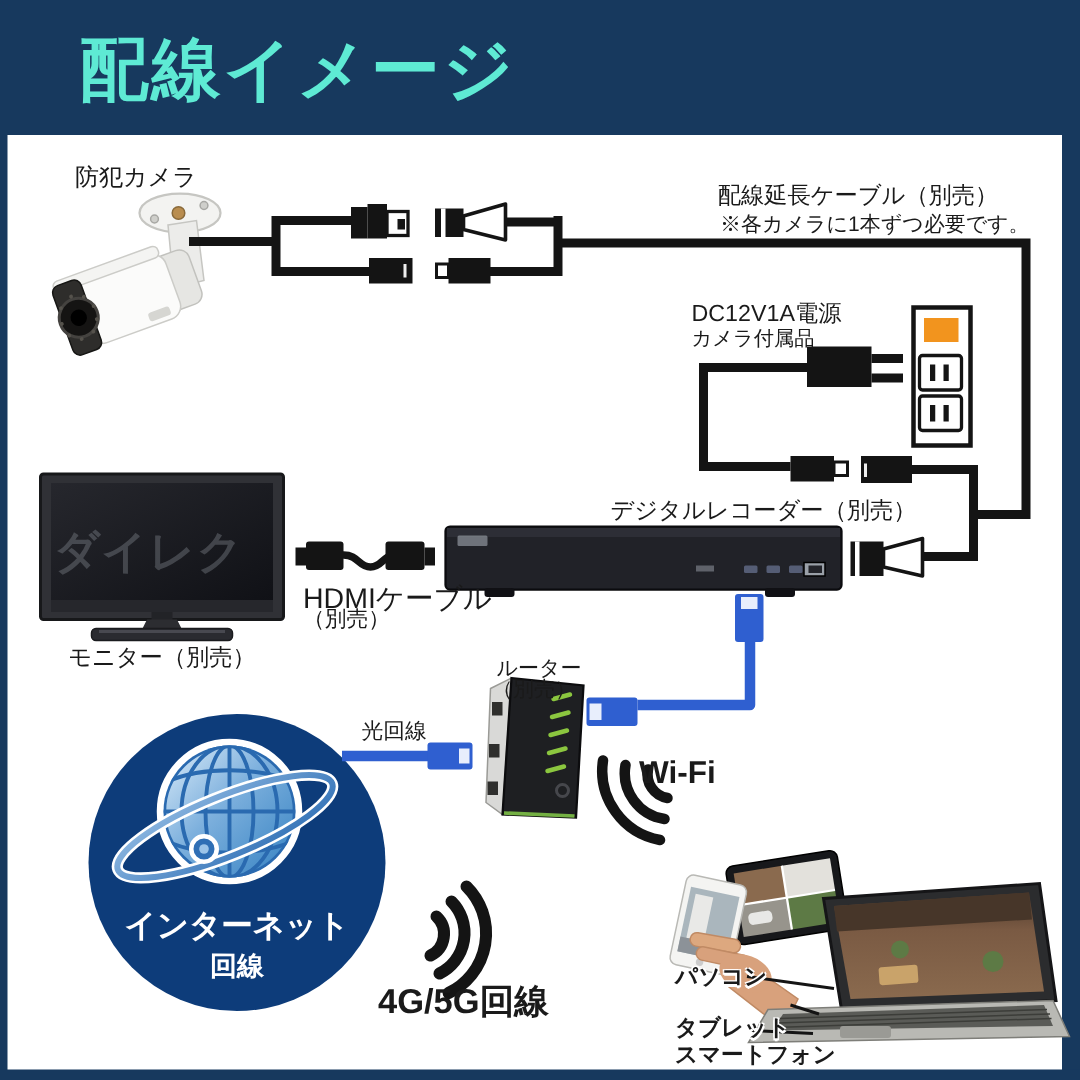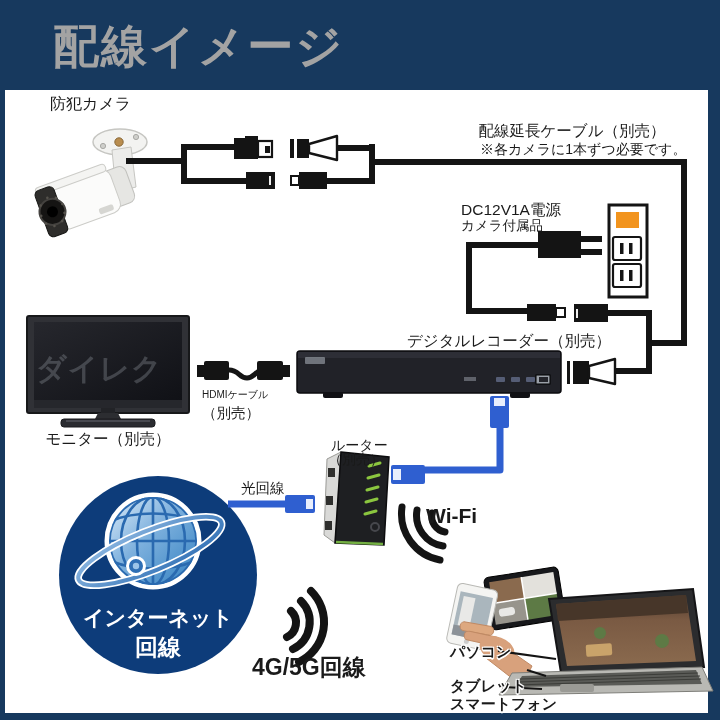--- a/index.html
+++ b/index.html
@@ -1,20 +1,20 @@
 <!DOCTYPE html>
 <html style="--navy: #17395e; --circle-navy: #0d3c7a; --cable-black: #141414; --lan-blue: #2f5fd0; --outlet-orange: #f2941e; --led-green: #8bc63f;"><head>
 <meta charset="utf-8">
 <style>
   html,body{margin:0;padding:0;}
   body{font-family:"Liberation Sans",sans-serif;background:#ffffff;}
   #stage{position:relative;width:720px;height:720px;background:#ffffff;overflow:hidden;}
   .navy{background:var(--navy,#17395e);}
   #header{position:absolute;left:0;top:0;width:720px;height:90px;}
-  #title{position:absolute;left:53px;top:16px;font-size:46px;font-weight:bold;color:#a3a3a3;letter-spacing:2px;}
+  #title{position:absolute;left:53px;top:16px;font-size:46px;font-weight:bold;color:#5eead4;letter-spacing:2px;}
   .bar-left{position:absolute;left:0;top:90px;width:5px;height:630px;}
   .bar-right{position:absolute;left:708px;top:90px;width:12px;height:630px;}
   .bar-bottom{position:absolute;left:0;top:713px;width:720px;height:7px;}
   svg#diagram{position:absolute;left:0;top:0;width:720px;height:720px;}
   .lbl{position:absolute;color:#1a1a1a;line-height:1.15;white-space:nowrap;}
   .ctr{text-align:center;}
   .halo{text-shadow:-1px -1px 0 #fff,1px -1px 0 #fff,-1px 1px 0 #fff,1px 1px 0 #fff,0 2px 0 #fff;}
   .white{color:#ffffff;}
 </style>
 </head>
@@ -279,45 +279,45 @@
       <rect x="560" y="684" width="34" height="8" rx="2" fill="#9a9a95"></rect>
     </g>
 
     <g stroke="#141414" stroke-width="2" fill="none">
       <path d="M498 651 L556 659"></path>
       <path d="M527 670 L546 676"></path>
       <path d="M501 687 L542 689"></path>
     </g>
   </svg>
 
-  <div class="lbl" style="left:50px;top:95px;font-size:16px;">防犯カメラ</div>
+  <div class="lbl" style="left:50px;top:110px;font-size:16px;">防犯カメラ</div>
 
   <div class="lbl ctr" style="left:472px;top:122px;width:200px;font-size:15.5px;">配線延長ケーブル（別売）</div>
   <div class="lbl ctr" style="left:480px;top:141px;width:185px;font-size:14px;">※各カメラに1本ずつ必要です。</div>
 
   <div class="lbl" style="left:461px;top:201px;font-size:15.5px;">DC12V1A電源</div>
   <div class="lbl" style="left:461px;top:218px;font-size:13.5px;">カメラ付属品</div>
 
   <div class="lbl" style="left:407px;top:332px;font-size:15.5px;">デジタルレコーダー（別売）</div>
 
-  <div class="lbl" style="left:202px;top:389px;font-size:10px;">HDMIケーブル</div>
+  <div class="lbl" style="left:202px;top:389px;font-size:19px;">HDMIケーブル</div>
   <div class="lbl" style="left:202px;top:405px;font-size:14.5px;">（別売）</div>
 
   <div class="lbl" style="left:36px;top:352px;font-size:30px;color:#9aa0a8;opacity:0.32;letter-spacing:1px;font-weight:bold;">ダイレク</div>
   <div class="lbl ctr" style="left:33px;top:430px;width:150px;font-size:15.5px;">モニター（別売）</div>
 
   <div class="lbl" style="left:331px;top:437px;font-size:14px;">ルーター</div>
   <div class="lbl" style="left:328px;top:451px;font-size:14px;">（別売）</div>
 
   <div class="lbl" style="left:241px;top:480px;font-size:14.5px;">光回線</div>
 
   <div class="lbl" style="left:426px;top:504px;font-size:21px;font-weight:bold;">Wi-Fi</div>
 
   <div class="lbl ctr white" style="left:68px;top:606px;width:180px;font-size:21px;font-weight:bold;">インターネット</div>
-  <div class="lbl ctr white" style="left:68px;top:634px;width:180px;font-size:23px;font-weight:bold;">回線</div>
+  <div class="lbl ctr white" style="left:68px;top:634px;width:180px;font-size:18px;font-weight:bold;">回線</div>
 
   <div class="lbl" style="left:252px;top:654px;font-size:23px;font-weight:bold;">4G/5G回線</div>
 
   <div class="lbl halo" style="left:450px;top:643px;font-size:15px;font-weight:600;">パソコン</div>
   <div class="lbl halo" style="left:450px;top:660px;font-size:15px;font-weight:600;margin-top:35px;">スマートフォン</div>
   <div class="lbl halo" style="left:450px;top:677px;font-size:15px;font-weight:600;">タブレット</div>
 
 </div>
 
 </body></html>

